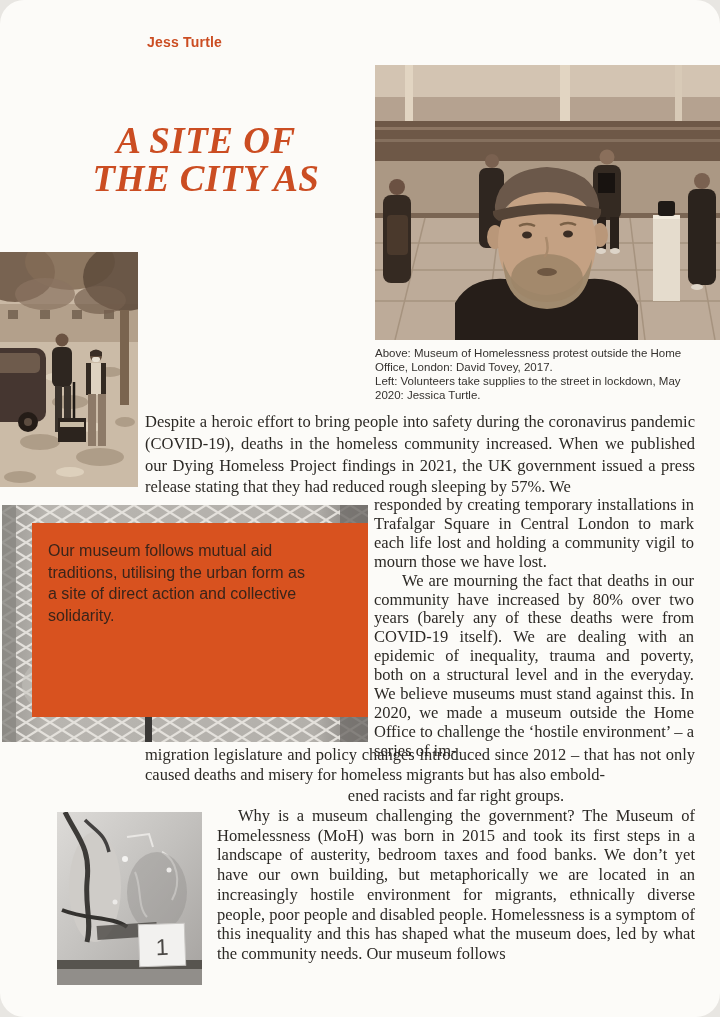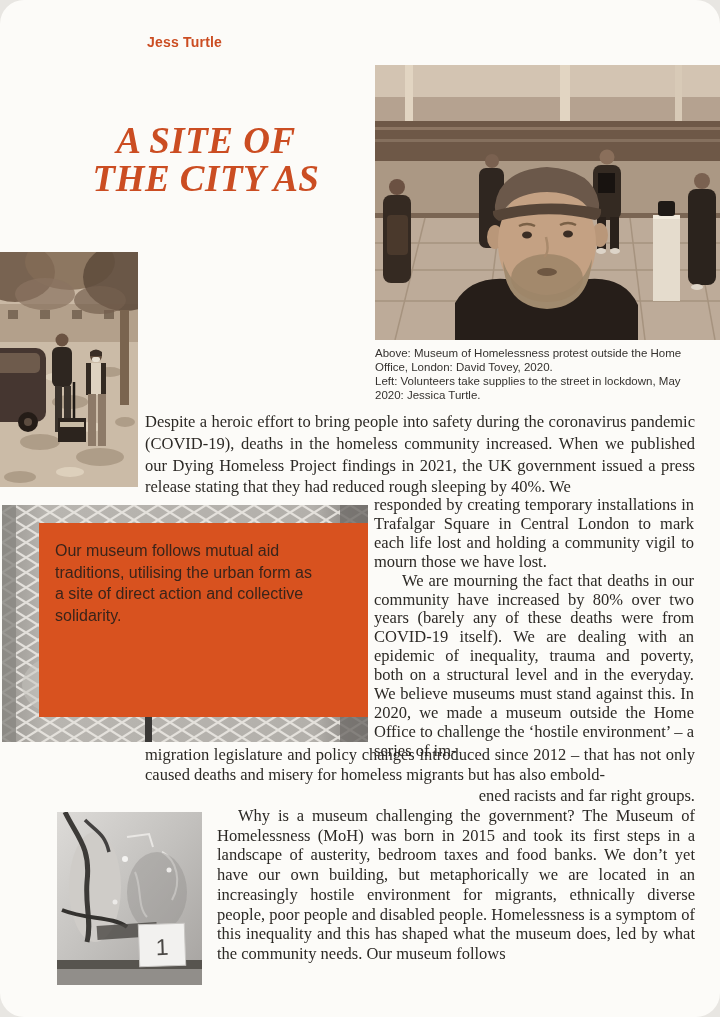--- a/index.html
+++ b/index.html
@@ -37,32 +37,31 @@
   .photo-vitrine   { left: 57px;  top: 812px; width: 145px; height: 173px; }
   .caption {
     position: absolute; left: 375px; top: 346px; width: 336px;
     font-family: "Liberation Sans", sans-serif;
     font-size: 11.5px; line-height: 14px; color: #35322f;
   }
   .pull-quote-box {
     position: absolute; left: 30px; top: 18px; width: 336px; height: 194px;
     background: var(--box-orange, #d8521f);
     padding: 17px 58px 0 16px;
-    margin-left: 7px;
   }
   .pull-quote-text {
     font-family: "Liberation Sans", sans-serif;
     font-size: 16px; line-height: 21.5px; color: #3a241a;
   }
   .body-text { position: absolute; text-align: justify; font-size: 16.5px; }
   .seg-intro  { left: 145px; top: 411px; width: 550px; line-height: 21.8px; }
   .seg-column { left: 374px; top: 496px; width: 320px; line-height: 18.9px; }
   .seg-column p + p { text-indent: 28px; }
   .seg-full   { left: 145px; top: 745px; width: 550px; line-height: 19.5px; }
-  .seg-wrap-end { left: 217px; top: 786px; width: 478px; text-align: right; line-height: 19.5px; }
+  .seg-wrap-end { left: 217px; top: 786px; width: 478px; text-align: center; line-height: 19.5px; }
   .seg-final  { left: 217px; top: 806px; width: 478px; line-height: 19.7px; text-indent: 21px; }
 </style>
 </head>
 <body>
 
 <div class="page">
 
   <div class="author">Jess Turtle</div>
 
   <div class="title">
@@ -133,21 +132,21 @@
         <line x1="135" y1="118" x2="142" y2="110"></line>
         <line x1="152" y1="112" x2="159" y2="105"></line>
         <line x1="170" y1="110" x2="177" y2="104"></line>
         <line x1="188" y1="112" x2="195" y2="106"></line>
         <line x1="204" y1="118" x2="210" y2="112"></line>
       </g>
     </svg>
   </figure>
 
   <div class="caption">
-    <div>Above: Museum of Homelessness protest outside the Home Office, London: David Tovey, 2020.</div>
+    <div>Above: Museum of Homelessness protest outside the Home Office, London: David Tovey, 2017.</div>
     <div>Left: Volunteers take supplies to the street in lockdown, May 2020: Jessica Turtle.</div>
   </div>
 
   <figure class="photo-street">
     <svg viewBox="0 0 138 235" preserveAspectRatio="none" aria-hidden="true">
       <rect width="138" height="235" fill="#c9b8a4"></rect>
       <rect x="0" y="52" width="138" height="38" fill="#b3a08b"></rect>
       <rect x="8" y="58" width="10" height="9" fill="#7c6a58"></rect>
       <rect x="40" y="58" width="10" height="9" fill="#7c6a58"></rect>
       <rect x="72" y="58" width="10" height="9" fill="#7c6a58"></rect>
@@ -196,21 +195,21 @@
       <rect x="101" y="111" width="5" height="32" fill="#332a22"></rect>
       <rect x="88" y="142" width="8" height="52" fill="#8d7a68"></rect>
       <rect x="98" y="142" width="8" height="52" fill="#8d7a68"></rect>
 
       <line x1="74" y1="130" x2="74" y2="168" stroke="#1f1a15" stroke-width="2.5"></line>
       <rect x="58" y="166" width="28" height="24" fill="#2c241e"></rect>
       <rect x="60" y="170" width="24" height="5" fill="#c9bca6"></rect>
     </svg>
   </figure>
 
-  <p class="body-text seg-intro">Despite a heroic effort to bring people into safety during the coronavirus pandemic (COVID-19), deaths in the homeless community increased. When we published our Dying Homeless Project findings in 2021, the UK government issued a press release stating that they had reduced rough sleeping by 40%. We</p>
+  <p class="body-text seg-intro">Despite a heroic effort to bring people into safety during the coronavirus pandemic (COVID-19), deaths in the homeless community increased. When we published our Dying Homeless Project findings in 2021, the UK government issued a press release stating that they had reduced rough sleeping by 57%. We</p>
 
   <figure class="photo-fence">
     <svg viewBox="0 0 366 237" preserveAspectRatio="none" aria-hidden="true">
       <defs>
         <pattern id="chain" width="24" height="15" patternUnits="userSpaceOnUse">
           <path d="M12,0 L24,7.5 L12,15 L0,7.5 Z" fill="none" stroke="#e9e6e1" stroke-width="2.2"></path>
         </pattern>
         <linearGradient id="fenceShade" x1="0" y1="0" x2="1" y2="0">
           <stop offset="0" stop-color="#9a9792"></stop>
           <stop offset="0.12" stop-color="#b8b5b0"></stop>

